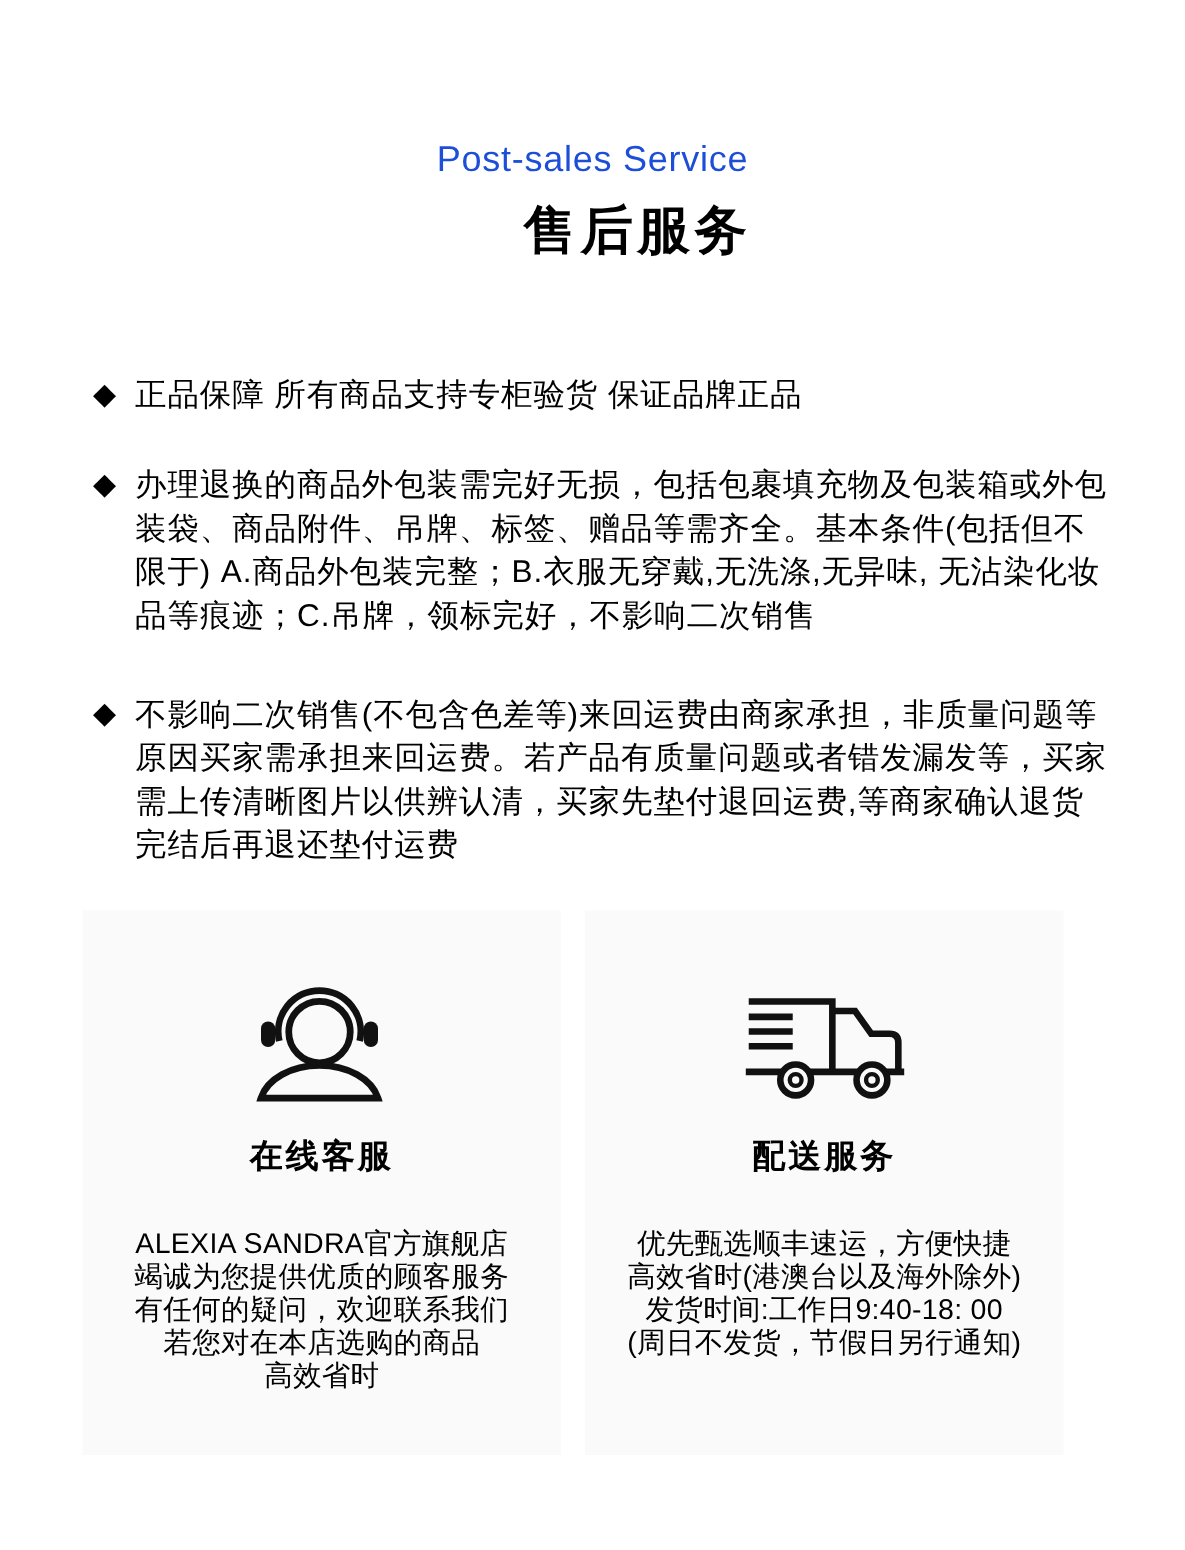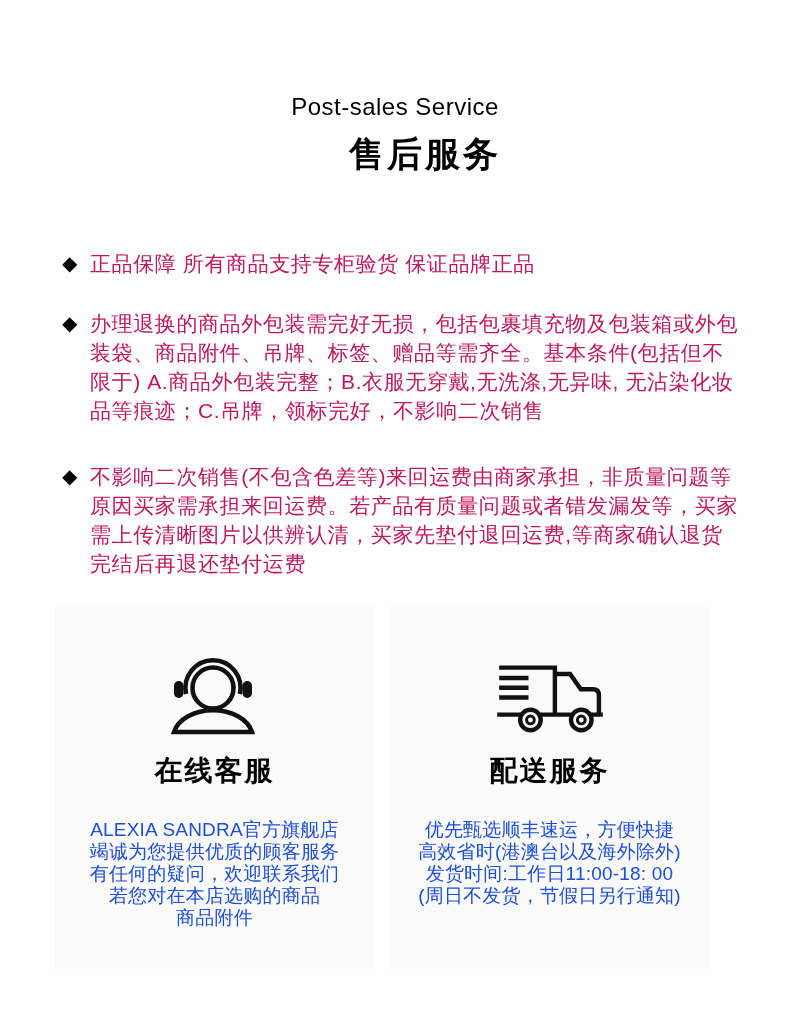--- a/index.html
+++ b/index.html
@@ -4,55 +4,55 @@
 <style>
   html,body { margin:0; padding:0; }
   body {
     width:790px; height:1033px; background:#ffffff; color:#000000;
     font-family:"Liberation Sans","DejaVu Sans",sans-serif;
     position:relative; overflow:hidden;
   }
   .title-en {
     position:absolute; top:92px; left:0; width:790px;
     text-align:center; font-size:24px; line-height:30px;
-    letter-spacing:0.5px; color:#000000;
+    letter-spacing:0.5px; color:#1d4ed8;
   }
   .title-zh {
     position:absolute; top:132px; left:0; width:790px;
     text-align:center; font-size:35px; line-height:44px;
     font-weight:700; letter-spacing:3px;margin-left:30px;
   }
   .bullets { position:absolute; top:249px; left:62px; width:678px; }
   .bullet { display:flex; align-items:flex-start; }
   .bullet.b2 { margin-top:31px; }
   .bullet.b3 { margin-top:37px; }
   .marker {
     flex:0 0 28px; width:28px; font-size:20px; line-height:29px; color:#000;
   }
   .btext {
     flex:1; font-size:21px; line-height:29px; letter-spacing:0.6px;
-    color:#be185d; text-align:left;
+    color:#000000; text-align:left;
   }
   .card {
     position:absolute; top:607px; width:319px; height:363px;
     background:#fafafa; text-align:center;
   }
   .card-left  { left:55px; }
   .card-right { left:390px; }
   .card-icon {
     margin-top:46px; height:88px;
     display:flex; align-items:center; justify-content:center;
   }
   .card-title {
-    margin-top:16px; font-size:28px; line-height:28px;
+    margin-top:16px; font-size:22px; line-height:28px;
     font-weight:700; letter-spacing:2px;
   }
   .card-body {
     margin-top:34px; font-size:19px; line-height:22px; letter-spacing:0.2px;
-    color:#1d4ed8;
+    color:#000000;
   }
   svg { display:block; }
 </style>
 </head>
 <body>
 
 <div class="title-en">Post-sales Service</div>
 <div class="title-zh">售后服务</div>
 
 <div class="bullets">
@@ -79,37 +79,37 @@
       <rect x="4" y="24" width="9.5" height="17" rx="4.7" fill="#111"></rect>
       <rect x="72.5" y="24" width="9.5" height="17" rx="4.7" fill="#111"></rect>
     </svg>
   </div>
   <div class="card-title">在线客服</div>
   <div class="card-body">
     <div>ALEXIA SANDRA官方旗舰店</div>
     <div>竭诚为您提供优质的顾客服务</div>
     <div>有任何的疑问，欢迎联系我们</div>
     <div>若您对在本店选购的商品</div>
-    <div>商品附件</div>
+    <div>高效省时</div>
   </div>
 </div>
 
 <div class="card card-right">
   <div class="card-icon">
     <svg width="128" height="88" viewBox="0 0 130 90" xmlns="http://www.w3.org/2000/svg">
       <path d="M 13 15 H 70 V 63" fill="none" stroke="#111" stroke-width="4.5"></path>
       <path d="M 13 25.5 H 43 M 13 35.5 H 43 M 13 45.5 H 43" fill="none" stroke="#111" stroke-width="4.5"></path>
       <path d="M 70 21.5 H 85.5 L 96.5 37 H 109 Q 115 37 115 43 V 63" fill="none" stroke="#111" stroke-width="4.5"></path>
       <path d="M 11 63 H 119" fill="none" stroke="#111" stroke-width="4.5"></path>
       <circle cx="45" cy="68.5" r="10.5" fill="#fafafa" stroke="#111" stroke-width="4.5"></circle>
       <circle cx="45" cy="68.5" r="4" fill="#fafafa" stroke="#111" stroke-width="3"></circle>
       <circle cx="97" cy="68.5" r="10.5" fill="#fafafa" stroke="#111" stroke-width="4.5"></circle>
       <circle cx="97" cy="68.5" r="4" fill="#fafafa" stroke="#111" stroke-width="3"></circle>
     </svg>
   </div>
   <div class="card-title">配送服务</div>
   <div class="card-body">
     <div>优先甄选顺丰速运，方便快捷</div>
     <div>高效省时(港澳台以及海外除外)</div>
-    <div>发货时间:工作日11:00-18: 00</div>
+    <div>发货时间:工作日9:40-18: 00</div>
     <div>(周日不发货，节假日另行通知)</div>
   </div>
 </div>
 
 </body></html>

